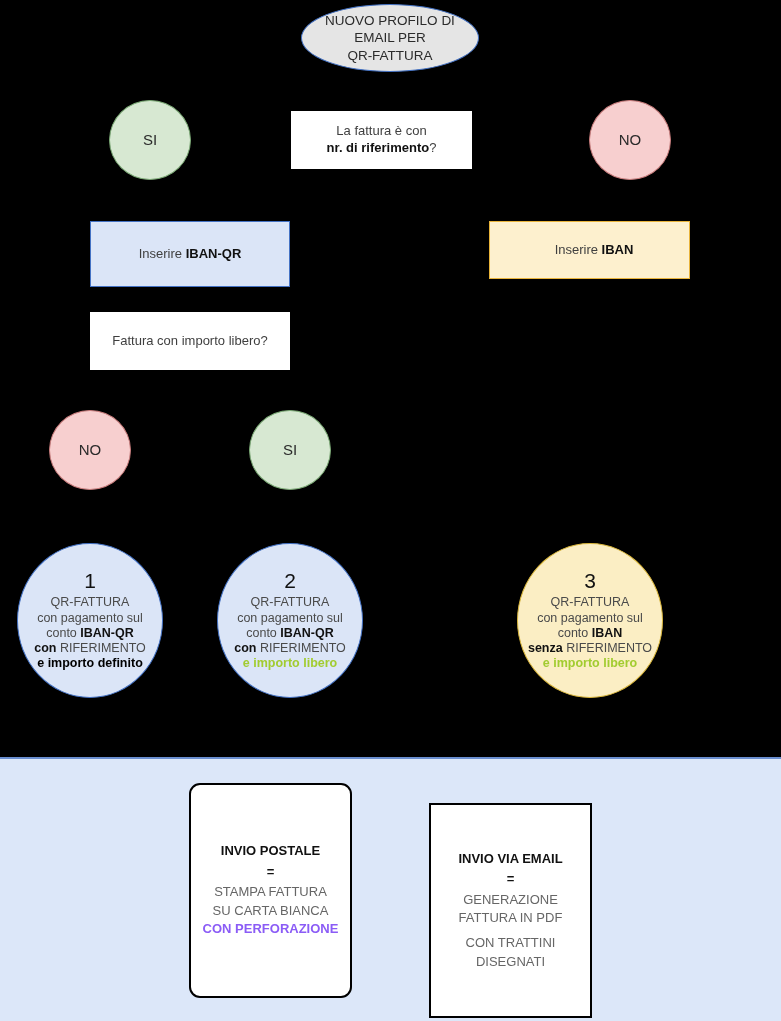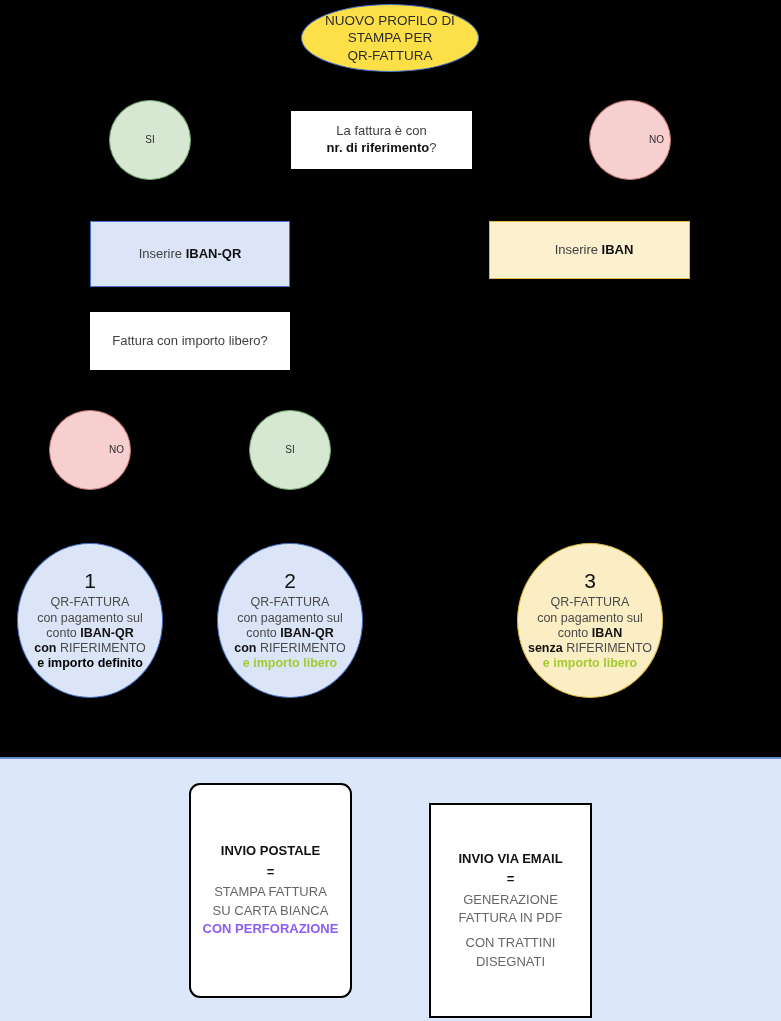--- a/index.html
+++ b/index.html
@@ -32,40 +32,39 @@
     box-sizing: border-box;
   }
 
   
   .title-ellipse {
     left: 301px;
     top: 4px;
     width: 178px;
     height: 68px;
     border-radius: 50%;
-    background: #fde047;
+    background: #e5e5e5;
     border: 1px solid #4472c4;
     color: #2b2b2b;
     font-size: 13.5px;
   }
 
   
   .circle {
     border-radius: 50%;
-    font-size: 10px;
+    font-size: 15px;
     color: #2b2b2b;
   }
   .circle-yes {
     background: #d7e8d2;
     border: 1px solid #7aa874;
   }
   .circle-no {
     background: #f7cfcf;
     border: 1px solid #c77b7b;
-    text-align: right;
   }
   .si-top    { left: 109px; top: 100px; width: 82px; height: 80px; }
   .no-top    { left: 589px; top: 100px; width: 82px; height: 80px; }
   .no-mid    { left: 49px;  top: 410px; width: 82px; height: 80px; }
   .si-mid    { left: 249px; top: 410px; width: 82px; height: 80px; }
 
   
   .rect {
     font-size: 13px;
     color: #3f3f3f;
@@ -162,21 +161,21 @@
   .gap { display: block; height: 7px; }
 </style>
 </head>
 <body>
 
 <div id="canvas">
 
   <div class="node title-ellipse">
     <div class="inner">
       <span>NUOVO PROFILO DI</span><br>
-      <span>STAMPA PER</span><br>
+      <span>EMAIL PER</span><br>
       <span>QR-FATTURA</span>
     </div>
   </div>
 
   <div class="node circle circle-yes si-top">
     <div class="inner"><span>SI</span></div>
   </div>
 
   <div class="node rect rect-white q-riferimento">
     <div class="inner">

